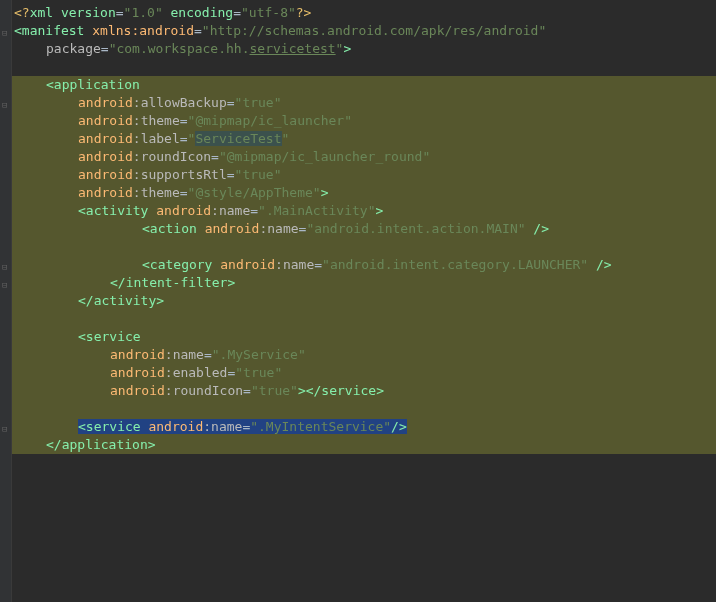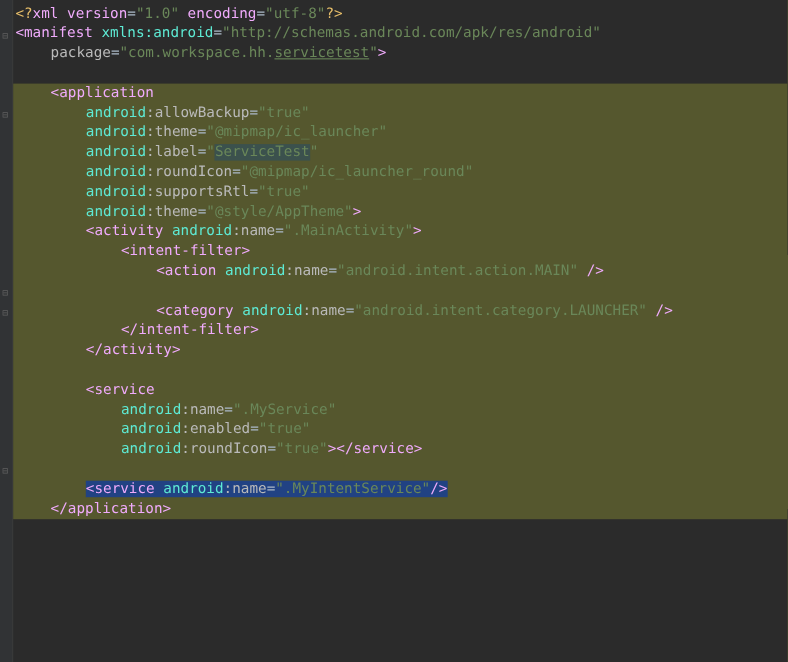--- a/index.html
+++ b/index.html
@@ -29,22 +29,22 @@
     width: 8px;
     height: 8px;
     color: #606060;
     font-size: 9px;
   }
   .code { position: relative; margin-left: 6px; }
   .line { white-space: pre; height: 18px; }
   .hl-block { background: #55572e; display: block; margin-left: -2px; padding-left: 2px; }
   .hl-line { background: #214283; display: inline; }
   .hl-word { background: #3b514d; }
-  .tag { color: #f0abfc; }
-  .ns { color: #5eead4; }
+  .tag { color: #86efac; }
+  .ns { color: #fdba74; }
   .attr { color: #bababa; text-align: center; }
   .eq { color: #a9b7c6; }
   .str { color: #6a8759; }
   .str-und { color: #6a8759; text-decoration: underline; text-decoration-color: #6a8759; }
   .pi { color: #e8bf6a; }
   .ind { display: inline-block; }
   .i1 { width: 32px; }
   .i2 { width: 64px; }
   .i3 { width: 96px; }
   .i4 { width: 128px; }
@@ -80,21 +80,20 @@
 <div class="line"><span class="ind i2"></span><span class="ns">android</span><span class="attr">:<span>label</span></span><span class="eq">=</span><span class="str">"</span><span class="str hl-word">ServiceTest</span><span class="str">"</span></div>
 
 <div class="line"><span class="ind i2"></span><span class="ns">android</span><span class="attr">:<span>roundIcon</span></span><span class="eq">=</span><span class="str">"<span>@mipmap/ic_launcher_round</span>"</span></div>
 
 <div class="line"><span class="ind i2"></span><span class="ns">android</span><span class="attr">:<span>supportsRtl</span></span><span class="eq">=</span><span class="str">"<span>true</span>"</span></div>
 
 <div class="line"><span class="ind i2"></span><span class="ns">android</span><span class="attr">:<span>theme</span></span><span class="eq">=</span><span class="str">"<span>@style/AppTheme</span>"</span><span class="tag">&gt;</span></div>
 
 <div class="line"><span class="ind i2"></span><span class="tag">&lt;<span>activity</span> </span><span class="ns">android</span><span class="attr">:<span>name</span></span><span class="eq">=</span><span class="str">"<span>.MainActivity</span>"</span><span class="tag">&gt;</span></div>
 
-<div class="line"><span class="ind i3"></span><span class="tag">&lt;<span>intent-filter</span>&gt;</span></div>
 
 <div class="line"><span class="ind i4"></span><span class="tag">&lt;<span>action</span> </span><span class="ns">android</span><span class="attr">:<span>name</span></span><span class="eq">=</span><span class="str">"<span>android.intent.action.MAIN</span>"</span><span class="tag"> /&gt;</span></div>
 
 <div class="line">&nbsp;</div>
 
 <div class="line"><span class="ind i4"></span><span class="tag">&lt;<span>category</span> </span><span class="ns">android</span><span class="attr">:<span>name</span></span><span class="eq">=</span><span class="str">"<span>android.intent.category.LAUNCHER</span>"</span><span class="tag"> /&gt;</span></div>
 
 <div class="line"><span class="ind i3"></span><span class="tag">&lt;/<span>intent-filter</span>&gt;</span></div>
 
 <div class="line"><span class="ind i2"></span><span class="tag">&lt;/<span>activity</span>&gt;</span></div>

